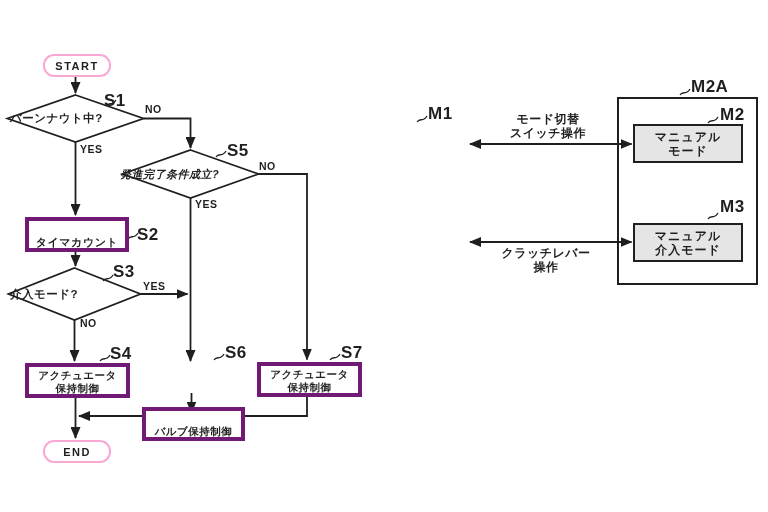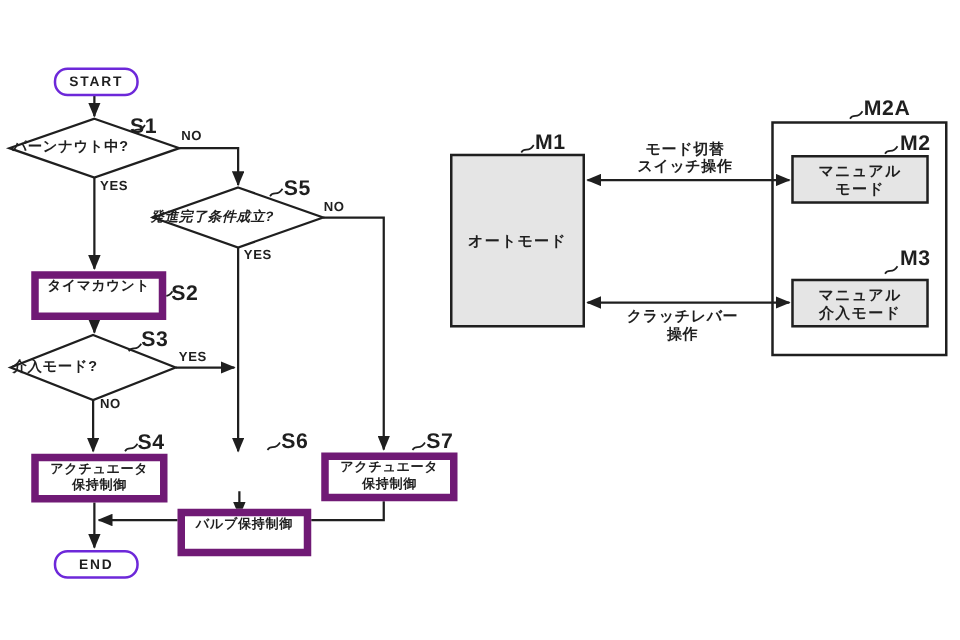--- a/index.html
+++ b/index.html
@@ -3,27 +3,27 @@
 <meta charset="utf-8">
 <style>
   html,body{margin:0;padding:0;}
   .canvas{
     position:relative;width:768px;height:512px;background:#ffffff;
     font-family:"Liberation Sans","DejaVu Sans",sans-serif;color:#1f1f1f;
     overflow:hidden;
   }
   .lines{position:absolute;left:0;top:0;width:768px;height:512px;}
   .terminal{
-    position:absolute;border:2px solid #6d28d9;border-radius:11px;background:#fff;
+    position:absolute;border:2px solid #f9a8d4;border-radius:11px;background:#fff;
     display:flex;align-items:center;justify-content:center;
     font-weight:bold;font-size:11px;letter-spacing:1.5px;
   }
   .pbox{
-    position:absolute;border:6px solid #701a75;background:#fff;
-    display:flex;flex-direction:column;align-items:center;justify-content:flex-start;
+    position:absolute;border:4px solid #701a75;background:#fff;
+    display:flex;flex-direction:column;align-items:center;justify-content:flex-end;
     font-weight:bold;font-size:11px;letter-spacing:0.5px;line-height:12.5px;
     text-align:center;
   }
   .dtext{
     position:absolute;text-align:left;font-weight:bold;font-size:11.5px;
     letter-spacing:0.5px;line-height:13px;
   }
   .ref{
     position:absolute;font-weight:bold;font-size:17px;letter-spacing:0.5px;
   }
@@ -136,23 +136,20 @@
 
   <div class="branch" style="left:80px;top:143px;">YES</div>
   <div class="branch" style="left:145px;top:103px;">NO</div>
   <div class="branch" style="left:195px;top:198px;">YES</div>
   <div class="branch" style="left:259px;top:160px;">NO</div>
   <div class="branch" style="left:143px;top:280px;">YES</div>
   <div class="branch" style="left:80px;top:317px;">NO</div>
 
   <div class="mframe" style="left:617px;top:97px;width:137px;height:184px;"></div>
 
-  <div class="mbox" style="left:360px;top:123px;width:104px;height:135px;">
-    <span>オートモード</span>
-  </div>
 
   <div class="mbox" style="left:633px;top:124px;width:106px;height:35px;">
     <span>マニュアル</span>
     <span>モード</span>
   </div>
 
   <div class="mbox" style="left:633px;top:223px;width:106px;height:35px;">
     <span>マニュアル</span>
     <span>介入モード</span>
   </div>

